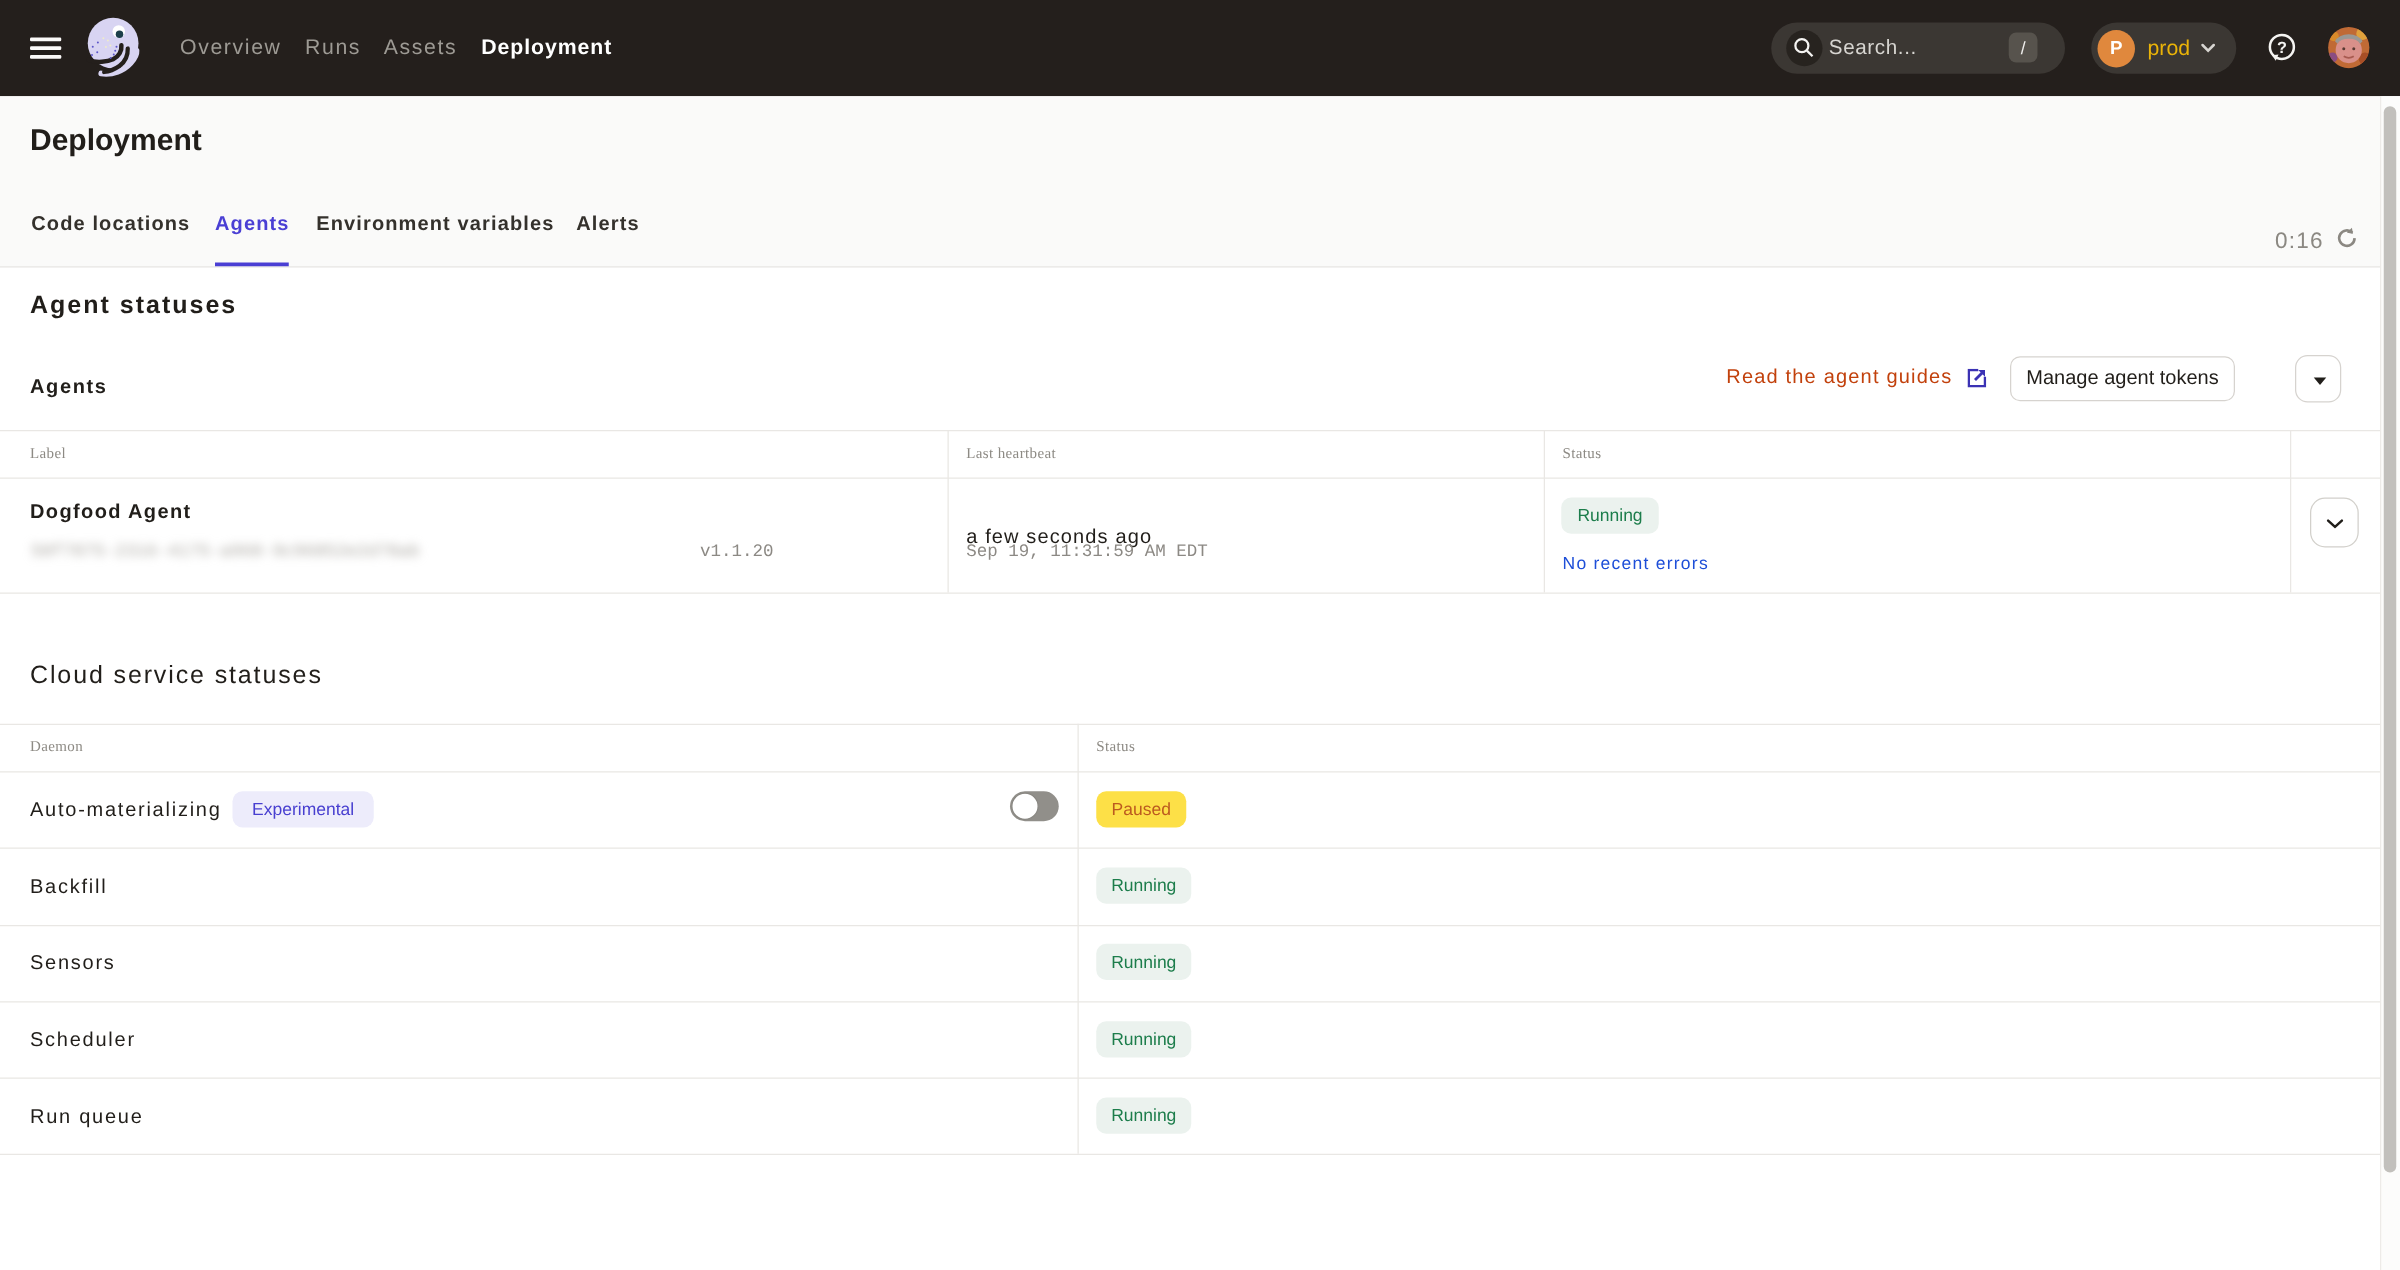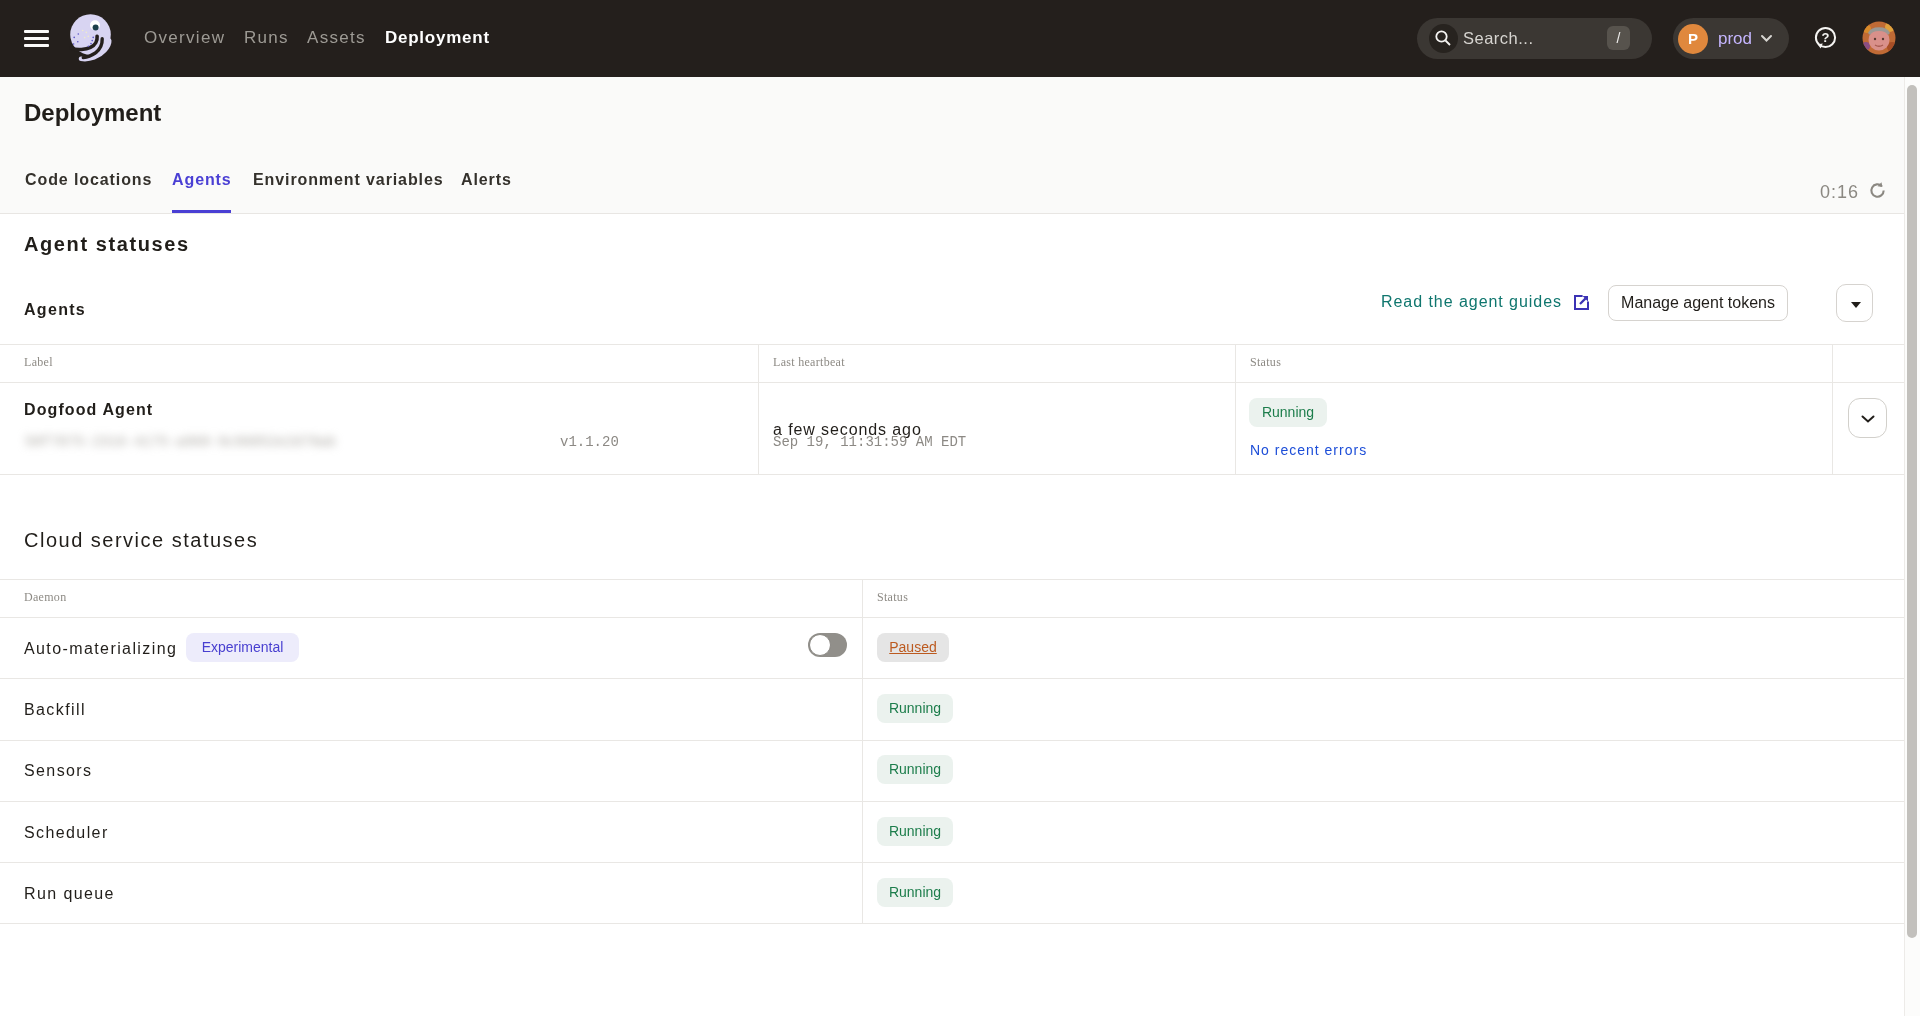--- a/index.html
+++ b/index.html
@@ -11,50 +11,50 @@
   #topbar { position:absolute; left:0; top:0; width:1920px; height:77px; background:#241f1c; }
   .burger div { position:absolute; left:24px; width:25px; height:3.4px; background:#fbfaf9; border-radius:1px; }
   .navlink { position:absolute; top:28px; font-size:17px; font-weight:500; color:#9d9a94; line-height:20px; white-space:nowrap; letter-spacing:1.3px; }
   .navlink.active { color:#ffffff; font-weight:700; letter-spacing:0.75px; }
   #searchpill { position:absolute; left:1417px; top:18px; width:235px; height:41px; background:#3b3733; border-radius:21px; }
   #searchcircle { position:absolute; left:1429px; top:24px; width:29px; height:29px; border-radius:50%; background:#27231f; }
   #searchtxt { position:absolute; left:1463px; top:29px; font-size:16.5px; color:#d7d5d1; letter-spacing:0.5px; }
   #slashkey { position:absolute; left:1607px; top:26px; width:23px; height:24px; background:#57534d; border-radius:6px; color:#f0efed; font-size:14px; text-align:center; line-height:24px; }
   #prodpill { position:absolute; left:1673px; top:18px; width:116px; height:41px; background:#3b3733; border-radius:21px; }
   #prodcircle { position:absolute; left:1678px; top:23.5px; width:30px; height:30px; border-radius:50%; background:#e0883d; color:#fff; font-size:15px; font-weight:700; text-align:center; line-height:30px; }
-  #prodtxt { position:absolute; left:1718px; top:29px; font-size:17px; color:#c4b5fd; }
+  #prodtxt { position:absolute; left:1718px; top:29px; font-size:17px; color:#eab308; }
 
   
   #subhead { position:absolute; left:0; top:77px; width:1920px; height:137px; background:#fafaf9; border-bottom:1px solid #e8e6e3; }
   #h1dep { position:absolute; left:24px; top:99px; font-size:24px; font-weight:700; color:#211e1a; }
   .tab { position:absolute; top:171px; font-size:16px; font-weight:700; color:#34312c; white-space:nowrap; letter-spacing:0.9px; }
   .tab.sel { color:#4a3fd4; }
   #tabline { position:absolute; left:172px; top:210px; width:59px; height:3px; background:#4a3fd4; }
   #timer { position:absolute; left:1820px; top:182px; font-size:18px; color:#8b8882; letter-spacing:1px; }
 
   
   #agentstat { position:absolute; left:24px; top:233px; font-size:20px; font-weight:700; color:#211e1a; letter-spacing:1.6px; }
   #agentsh { position:absolute; left:24px; top:301px; font-size:16px; font-weight:700; color:#211e1a; letter-spacing:1.3px; }
-  #guides { position:absolute; left:1381px; top:293px; font-size:16px; color:#0f766e; letter-spacing:0.95px; }
+  #guides { position:absolute; left:1381px; top:293px; font-size:16px; color:#c2410c; letter-spacing:0.95px; }
   #managebtn { position:absolute; left:1608px; top:285px; width:180px; height:36px; background:#ffffff; border:1px solid #d6d3cf; border-radius:8px; font-size:16px; color:#211e1a; text-align:center; line-height:34px; }
   #caretbtn { position:absolute; left:1836px; top:284px; width:37px; height:38px; background:#fff; border:1px solid #d6d3cf; border-radius:10px; }
   #caretbtn i { position:absolute; left:14px; top:17px; width:0; height:0; border-left:5px solid transparent; border-right:5px solid transparent; border-top:6px solid #211e1a; }
 
   
   .hline { position:absolute; left:0; height:1px; background:#e9e7e4; }
   .vline { position:absolute; width:1px; background:#e9e7e4; }
   .thead { position:absolute; font-size:12px; color:#8d8a84; letter-spacing:0.3px;font-family:Liberation Serif, serif; }
   #dogfood { position:absolute; left:24px; top:401px; font-size:16px; font-weight:700; color:#211e1a; letter-spacing:1.1px; }
   #blurid { position:absolute; left:25px; top:434px; font-family:"Liberation Mono",monospace; font-size:14px; color:#aaa7a1; filter:blur(4px); }
   #v120 { position:absolute; left:560px; top:434px; width:183px; font-family:"Liberation Mono",monospace; font-size:14px; color:#8c8984; }
   #afew { position:absolute; left:773px; top:401px; font-size:16px; color:#211e1a; letter-spacing:0.9px;margin-top:20px; }
   #sep19 { position:absolute; left:773px; top:434px; font-family:"Liberation Mono",monospace; font-size:14px; color:#8c8984; }
   .badge { position:absolute; height:29px; border-radius:8px; font-size:14px; line-height:29px; text-align:center; }
   .bgreen { background:#ebf2ee; color:#1c7d4b; }
-  .borange { background:#e5e5e5; color:#bc5a1f;text-decoration:underline; }
+  .borange { background:#fde047; color:#bc5a1f; }
   .bindigo { background:#edecfb; color:#483fd0; }
   #norecent { position:absolute; left:1250px; top:442px; font-size:14px; color:#1d4ed8; letter-spacing:1.0px; }
   #rowchev { position:absolute; left:1848px; top:398px; width:39px; height:40px; border:1px solid #d2d0cb; border-radius:12px; background:#fff; }
 
   
   #cloudh { position:absolute; left:24px; top:529px; font-size:20px; font-weight:400; color:#211e1a; letter-spacing:1.5px; }
   .dname { position:absolute; left:24px; font-size:16px; color:#211e1a; letter-spacing:1.4px; }
   #toggle { position:absolute; left:808px; top:633px; width:39px; height:24px; border-radius:12px; background:#918f8a; }
   #toggle i { position:absolute; left:1px; top:1px; width:22px; height:22px; border-radius:50%; background:#fff; border:1px solid #8a8883; }
 

